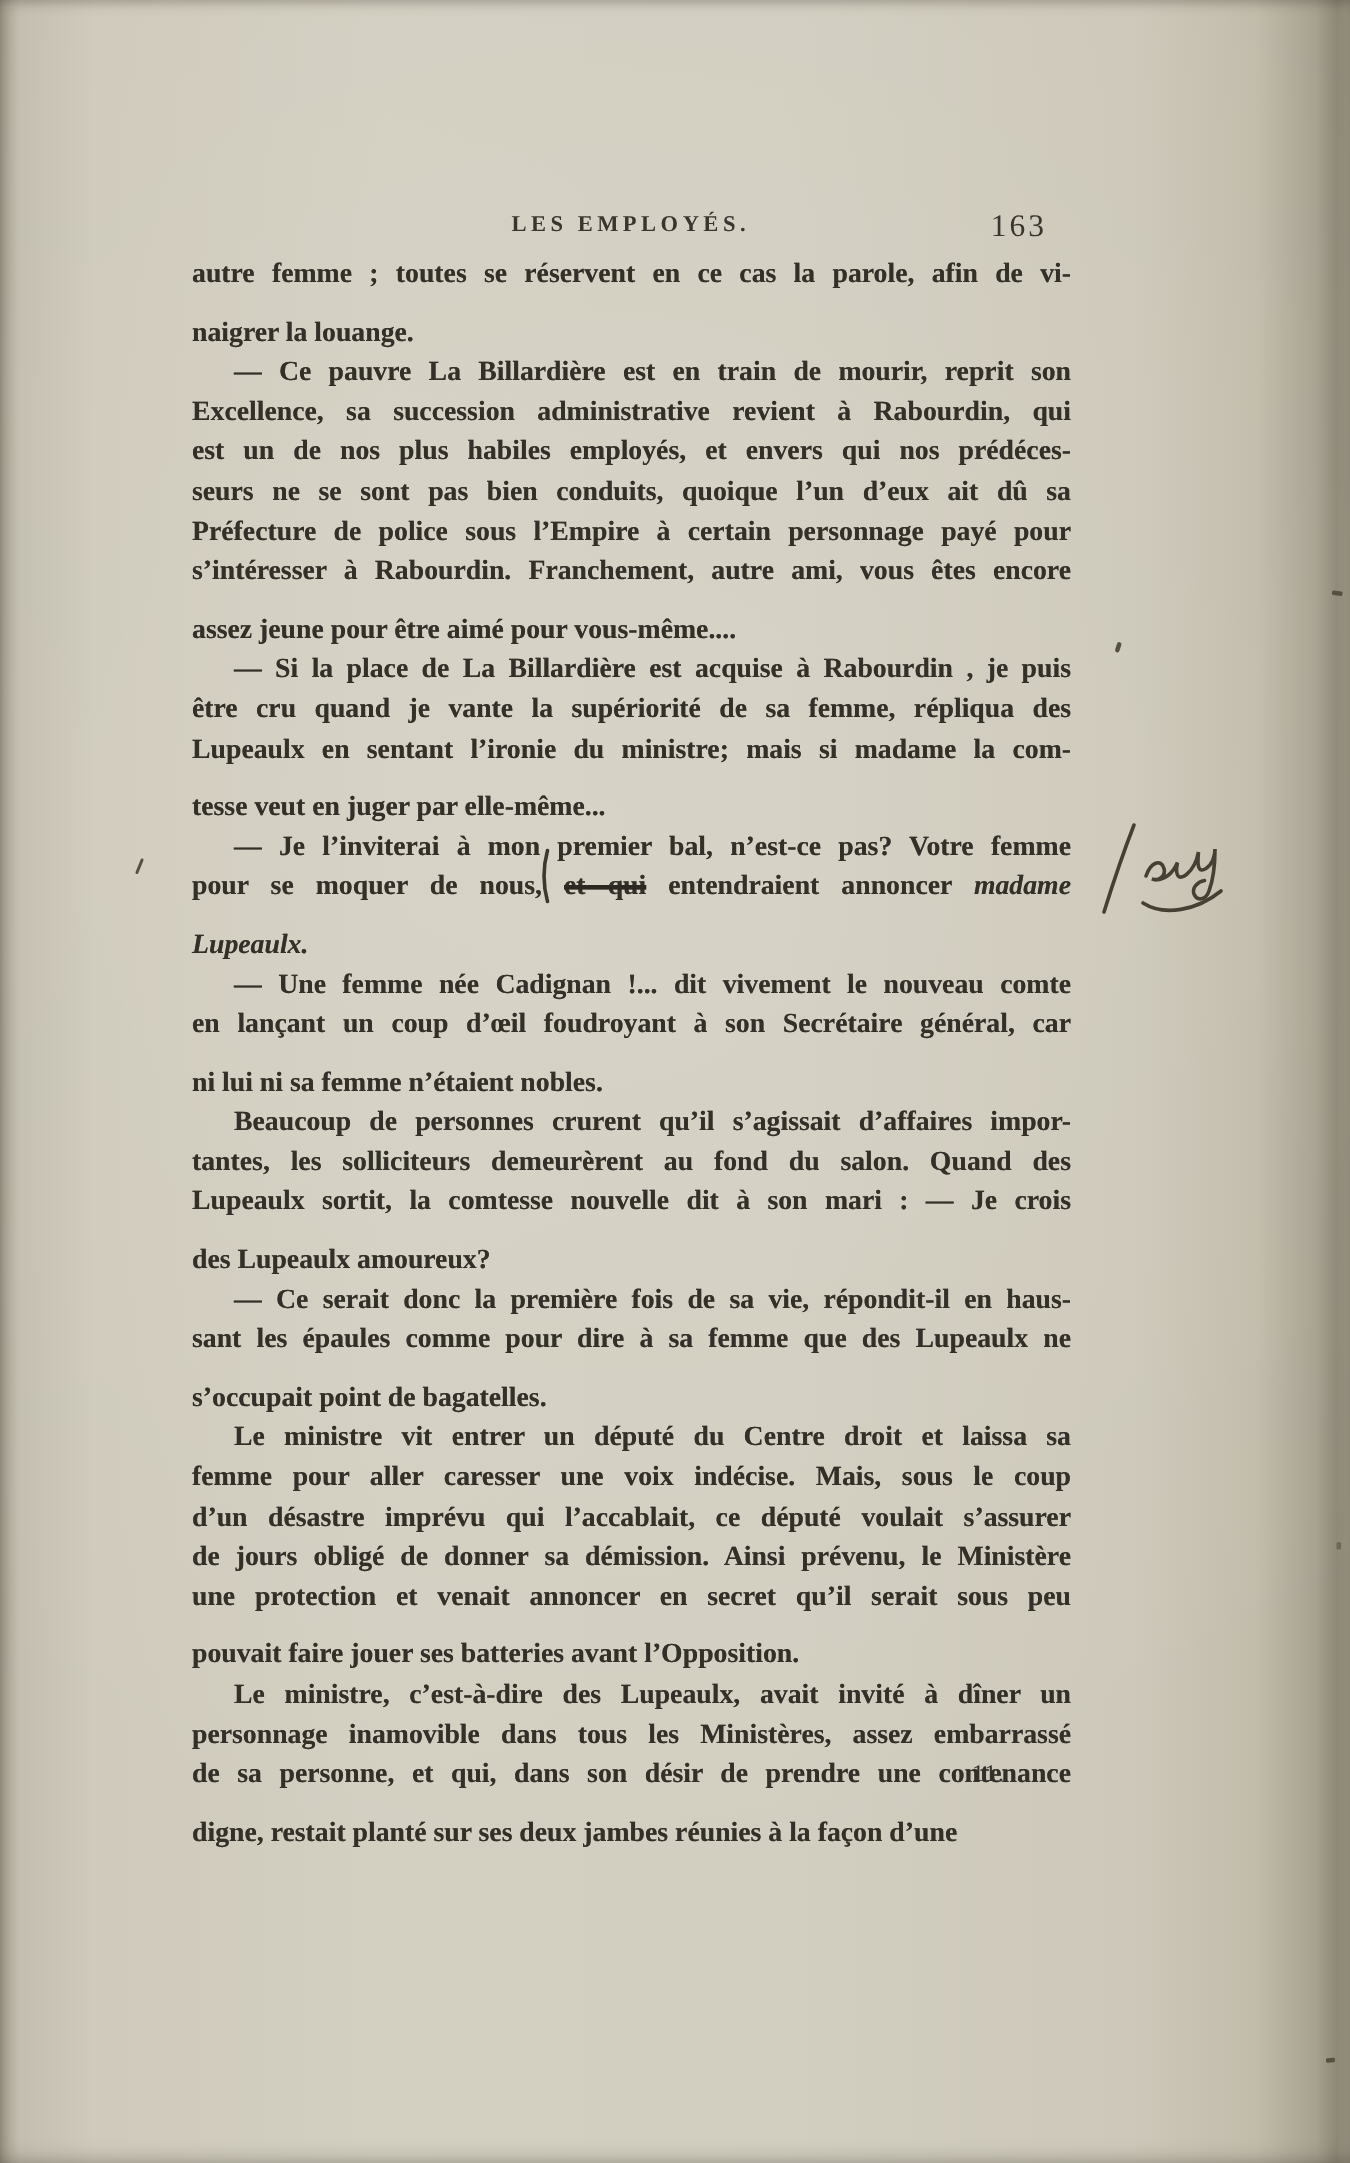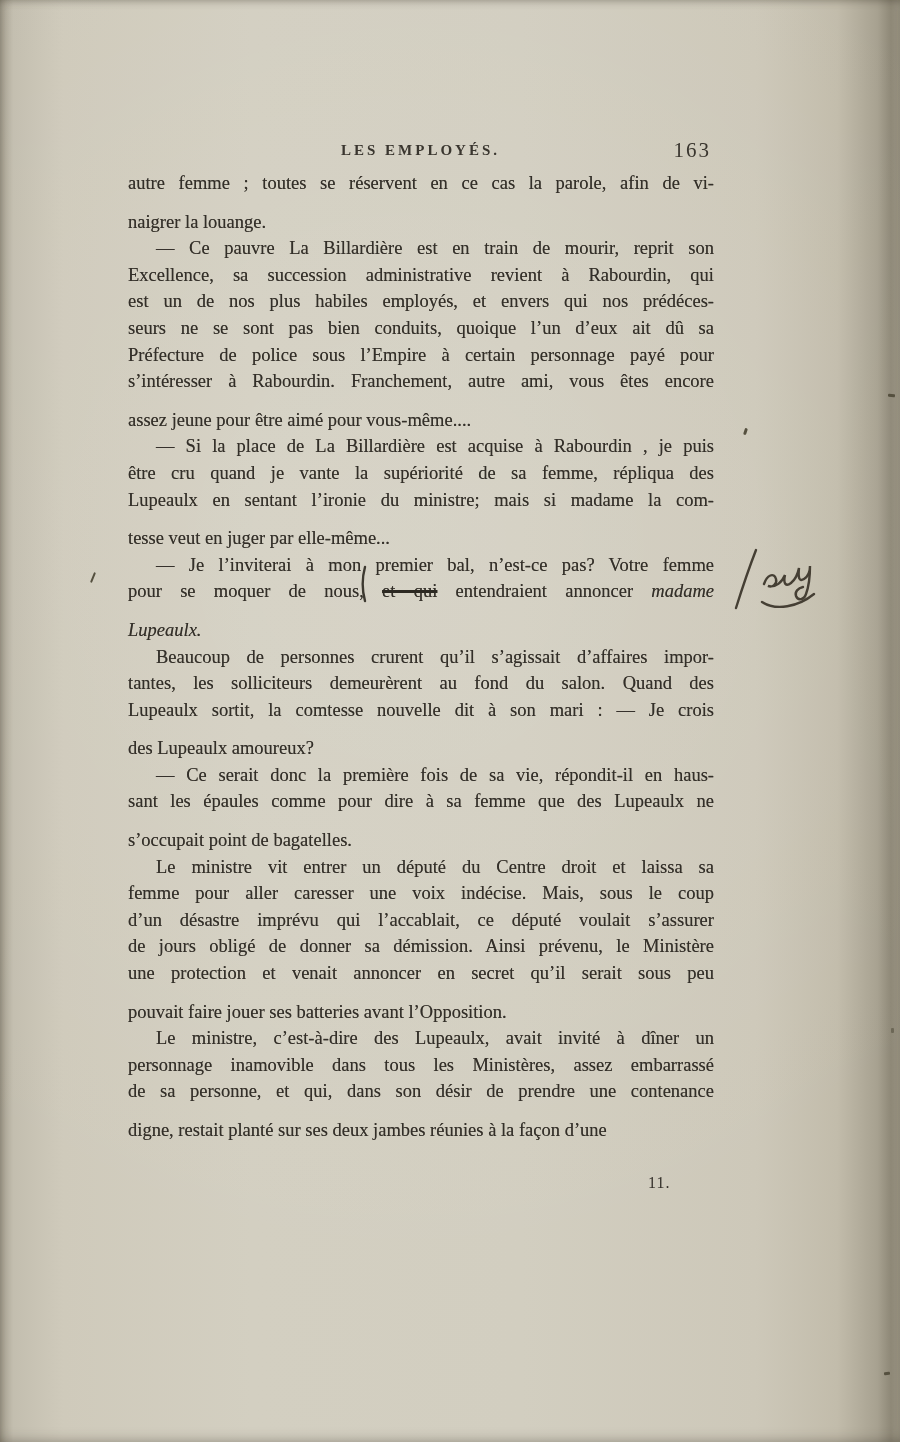--- a/index.html
+++ b/index.html
@@ -24,27 +24,28 @@
   .header{
     position:absolute;left:128px;top:142px;width:585px;height:30px;
   }
   .running-title{
     position:absolute;left:0;right:0;text-align:center;
     font-size:15px;font-weight:700;letter-spacing:3px;
     color:#3a362f;
     font-family:Liberation Serif, serif;
   }
   .page-number{
-    position:absolute;right:2px;top:-4px;
+    position:absolute;right:15px;top:-4px;
     font-size:21px;letter-spacing:2px;color:#3a362f;text-align:right;
   }
   .text-block{
     position:absolute;left:128px;top:170px;width:586px;
     font-size:18.5px;line-height:26.6px;
     text-shadow:0 0 .4px rgba(40,35,25,.55);
+    font-weight:bold;
   }
   .line{
     white-space:nowrap;
     text-align:justify;
     text-align-last:justify;
   }
   .line.last{text-align-last:left;margin-top:12px;}
   .line.first{text-indent:28px;}
   .text-block .i{font-style:italic;}
   .text-block .strike{
@@ -94,20 +95,25 @@
         <div class="line"><span>être cru quand je vante la supériorité de sa femme, répliqua des</span></div>
         <div class="line"><span>Lupeaulx en sentant l’ironie du ministre; mais si madame la com-</span></div>
         <div class="line last"><span>tesse veut en juger par elle-même...</span></div>
       </div>
       <div class="para">
         <div class="line first"><span>— Je l’inviterai à mon premier bal, n’est-ce pas? Votre femme</span></div>
         <div class="line"><span>pour se moquer de nous, </span><span class="strike">et qui</span><span> entendraient annoncer </span><span class="i">madame</span></div>
         <div class="line last"><span class="i">Lupeaulx.</span></div>
       </div>
       <div class="para">
+        <div class="line first"><span>— Une femme née Cadignan !... dit vivement le nouveau comte</span></div>
+        <div class="line"><span>en lançant un coup d’œil foudroyant à son Secrétaire général, car</span></div>
+        <div class="line last"><span>ni lui ni sa femme n’étaient nobles.</span></div>
+      </div>
+      <div class="para">
         <div class="line first"><span>Beaucoup de personnes crurent qu’il s’agissait d’affaires impor-</span></div>
         <div class="line"><span>tantes, les solliciteurs demeurèrent au fond du salon. Quand des</span></div>
         <div class="line"><span>Lupeaulx sortit, la comtesse nouvelle dit à son mari : — Je crois</span></div>
         <div class="line last"><span>des Lupeaulx amoureux?</span></div>
       </div>
       <div class="para">
         <div class="line first"><span>— Ce serait donc la première fois de sa vie, répondit-il en haus-</span></div>
         <div class="line"><span>sant les épaules comme pour dire à sa femme que des Lupeaulx ne</span></div>
         <div class="line last"><span>s’occupait point de bagatelles.</span></div>
       </div>

